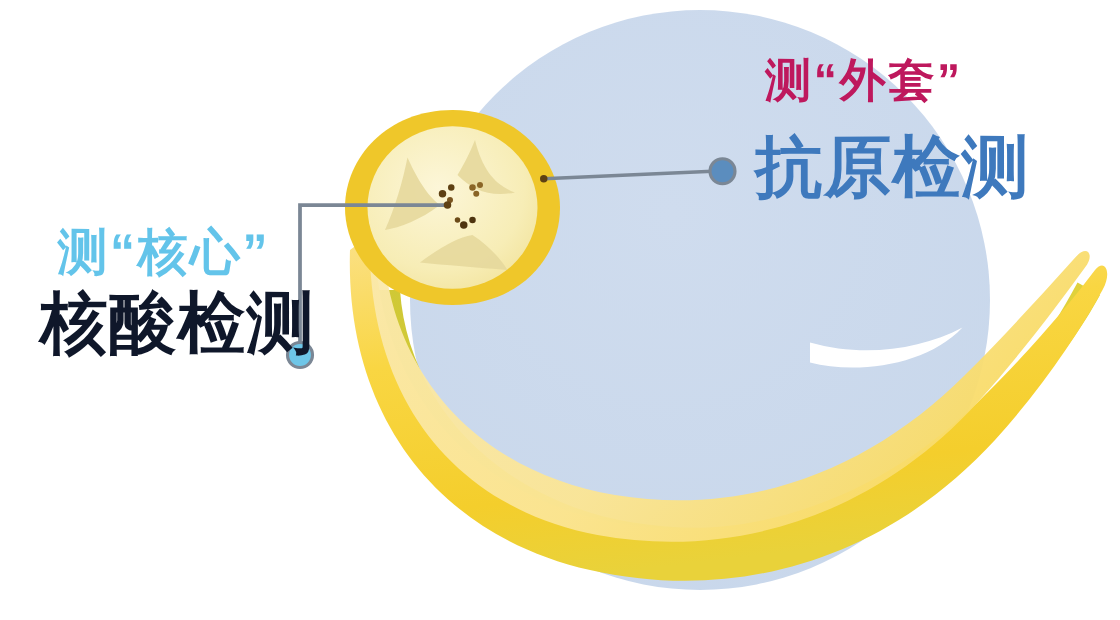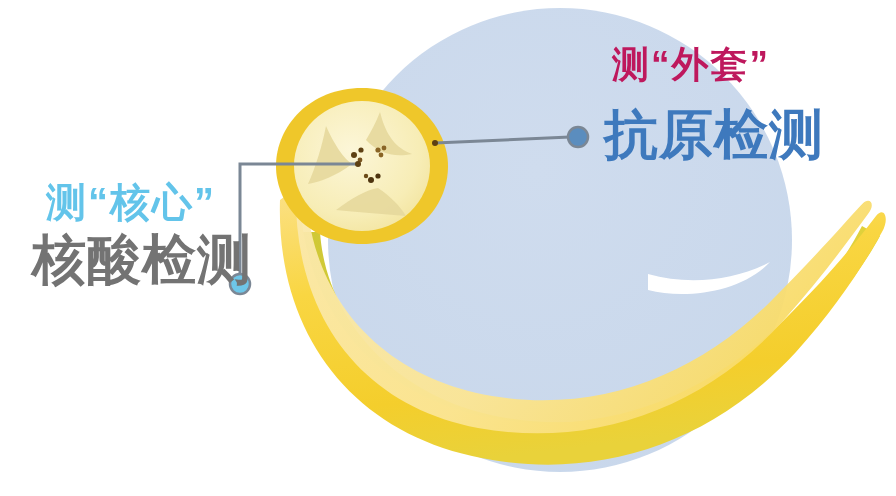--- a/index.html
+++ b/index.html
@@ -42,21 +42,21 @@
     font-size: 40px;
     font-weight: bold;
     letter-spacing: 2px;
     color: #63C4EA;
     padding-left: 14px;
   }
   #label-nucleic .line-main {
     font-size: 54px;
     font-weight: bold;
     letter-spacing: 1px;
-    color: #737373;
+    color: #0f172a;
     margin-top: 10px;
   }
   
   #label-antigen {
     left: 604px;
     top: 46px;
     text-align: left;
   }
   #label-antigen .line-top {
     font-size: 37px;

